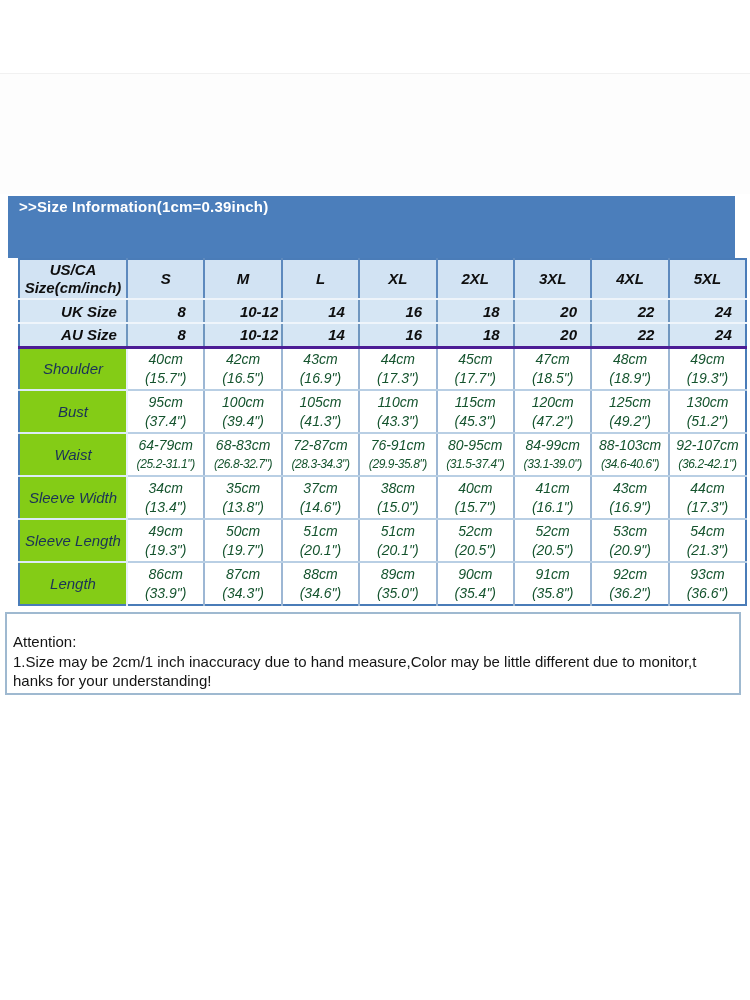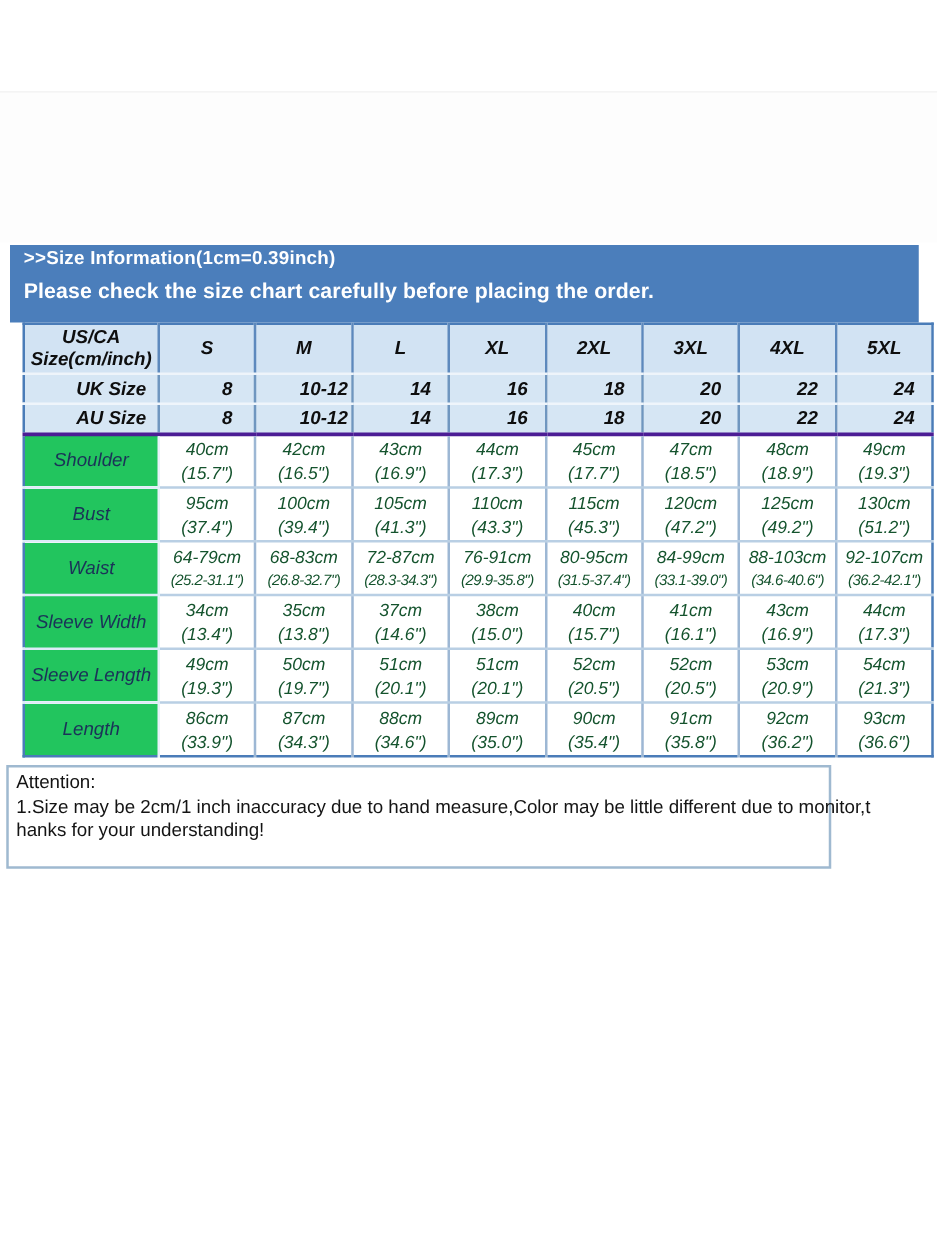--- a/index.html
+++ b/index.html
@@ -81,58 +81,57 @@
   tr.r-measure td {
     height: 43px;
     background: #ffffff;
     color: #14532d;
     font-size: 14px;
     line-height: 19px;
     border-right: 2px solid #9db7d4;
     border-bottom: 2px solid #b9cfe4;
   }
   tr.r-measure td.lbl {
-    background: #22c55e;
+    background: #84cc16;
     color: #1b3258;
     font-size: 15px;
     font-weight: normal;
     border-right: 2px solid #e9f1f9;
     border-bottom: 2px solid #dcebf7;
   }
   table.size-table tr td:last-child { border-right: none; }
   table.size-table tr:last-child td { border-bottom: none; }
   .compact { font-size: 12px; letter-spacing: -0.4px; }
 
   
   .attention {
     position: absolute;
     left: 5px; top: 612px;
-    width: 660px; height: 83px;
+    width: 736px; height: 83px;
     box-sizing: border-box;
     border: 2px solid #9fb9d0;
     background: #ffffff;
-    padding: 2px 6px;
+    padding: 18px 6px;
     color: #141414;
     font-size: 15px;
   }
   .attention div {
     line-height: 19.5px;
     white-space: nowrap;
   }
 </style>
 </head>
 <body>
 
 <div class="page">
 
   <div class="top-band"></div>
 
   <div class="banner">
     <div class="l1">&gt;&gt;Size Information(1cm=0.39inch)</div>
-    <div class="l2">Please check the size chart carefully before placing the order.</div>
   </div>
 
   <table class="size-table">
     <colgroup>
       <col style="width:108px">
       <col style="width:77.4px">
         <col style="width:77.4px">
         <col style="width:77.4px">
         <col style="width:77.4px">
       <col style="width:77.4px">

